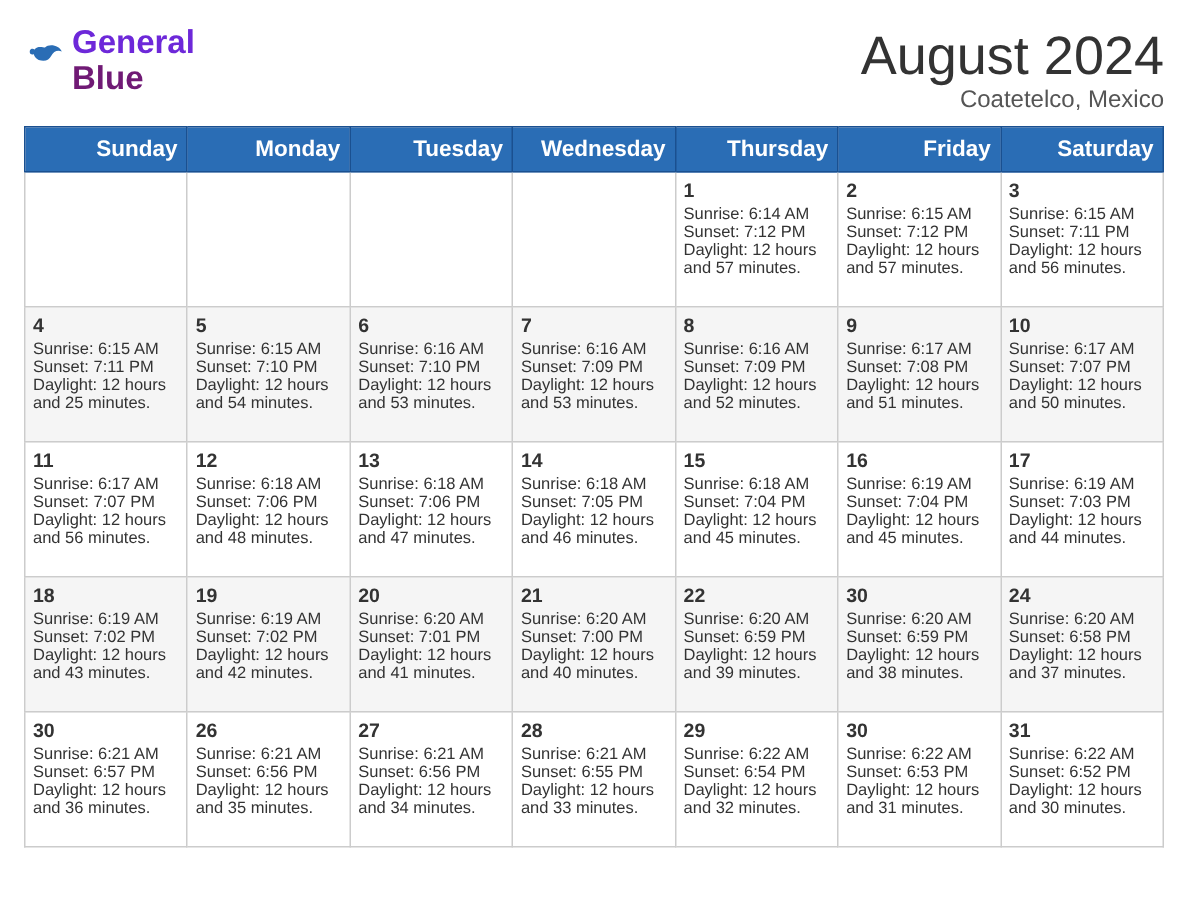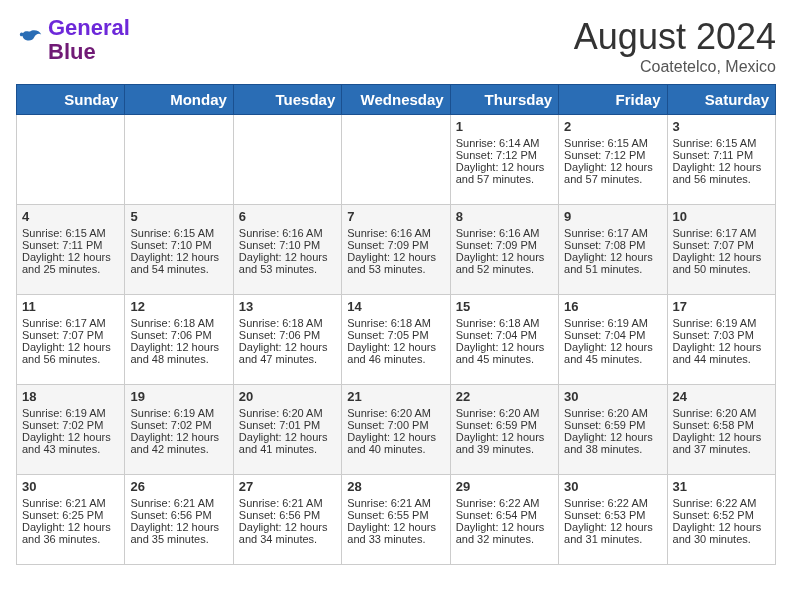--- a/index.html
+++ b/index.html
@@ -289,21 +289,21 @@
           <div>Sunrise: 6:20 AM</div>
           <div>Sunset: 6:58 PM</div>
           <div>Daylight: 12 hours</div>
           <div>and 37 minutes.</div>
         </td>
       </tr>
       <tr>
         <td>
           <span class="day-num">30</span>
           <div>Sunrise: 6:21 AM</div>
-          <div>Sunset: 6:25 PM</div>
+          <div>Sunset: 6:57 PM</div>
           <div>Daylight: 12 hours</div>
           <div>and 36 minutes.</div>
         </td>
         <td>
           <span class="day-num">26</span>
           <div>Sunrise: 6:21 AM</div>
           <div>Sunset: 6:56 PM</div>
           <div>Daylight: 12 hours</div>
           <div>and 35 minutes.</div>
         </td>

